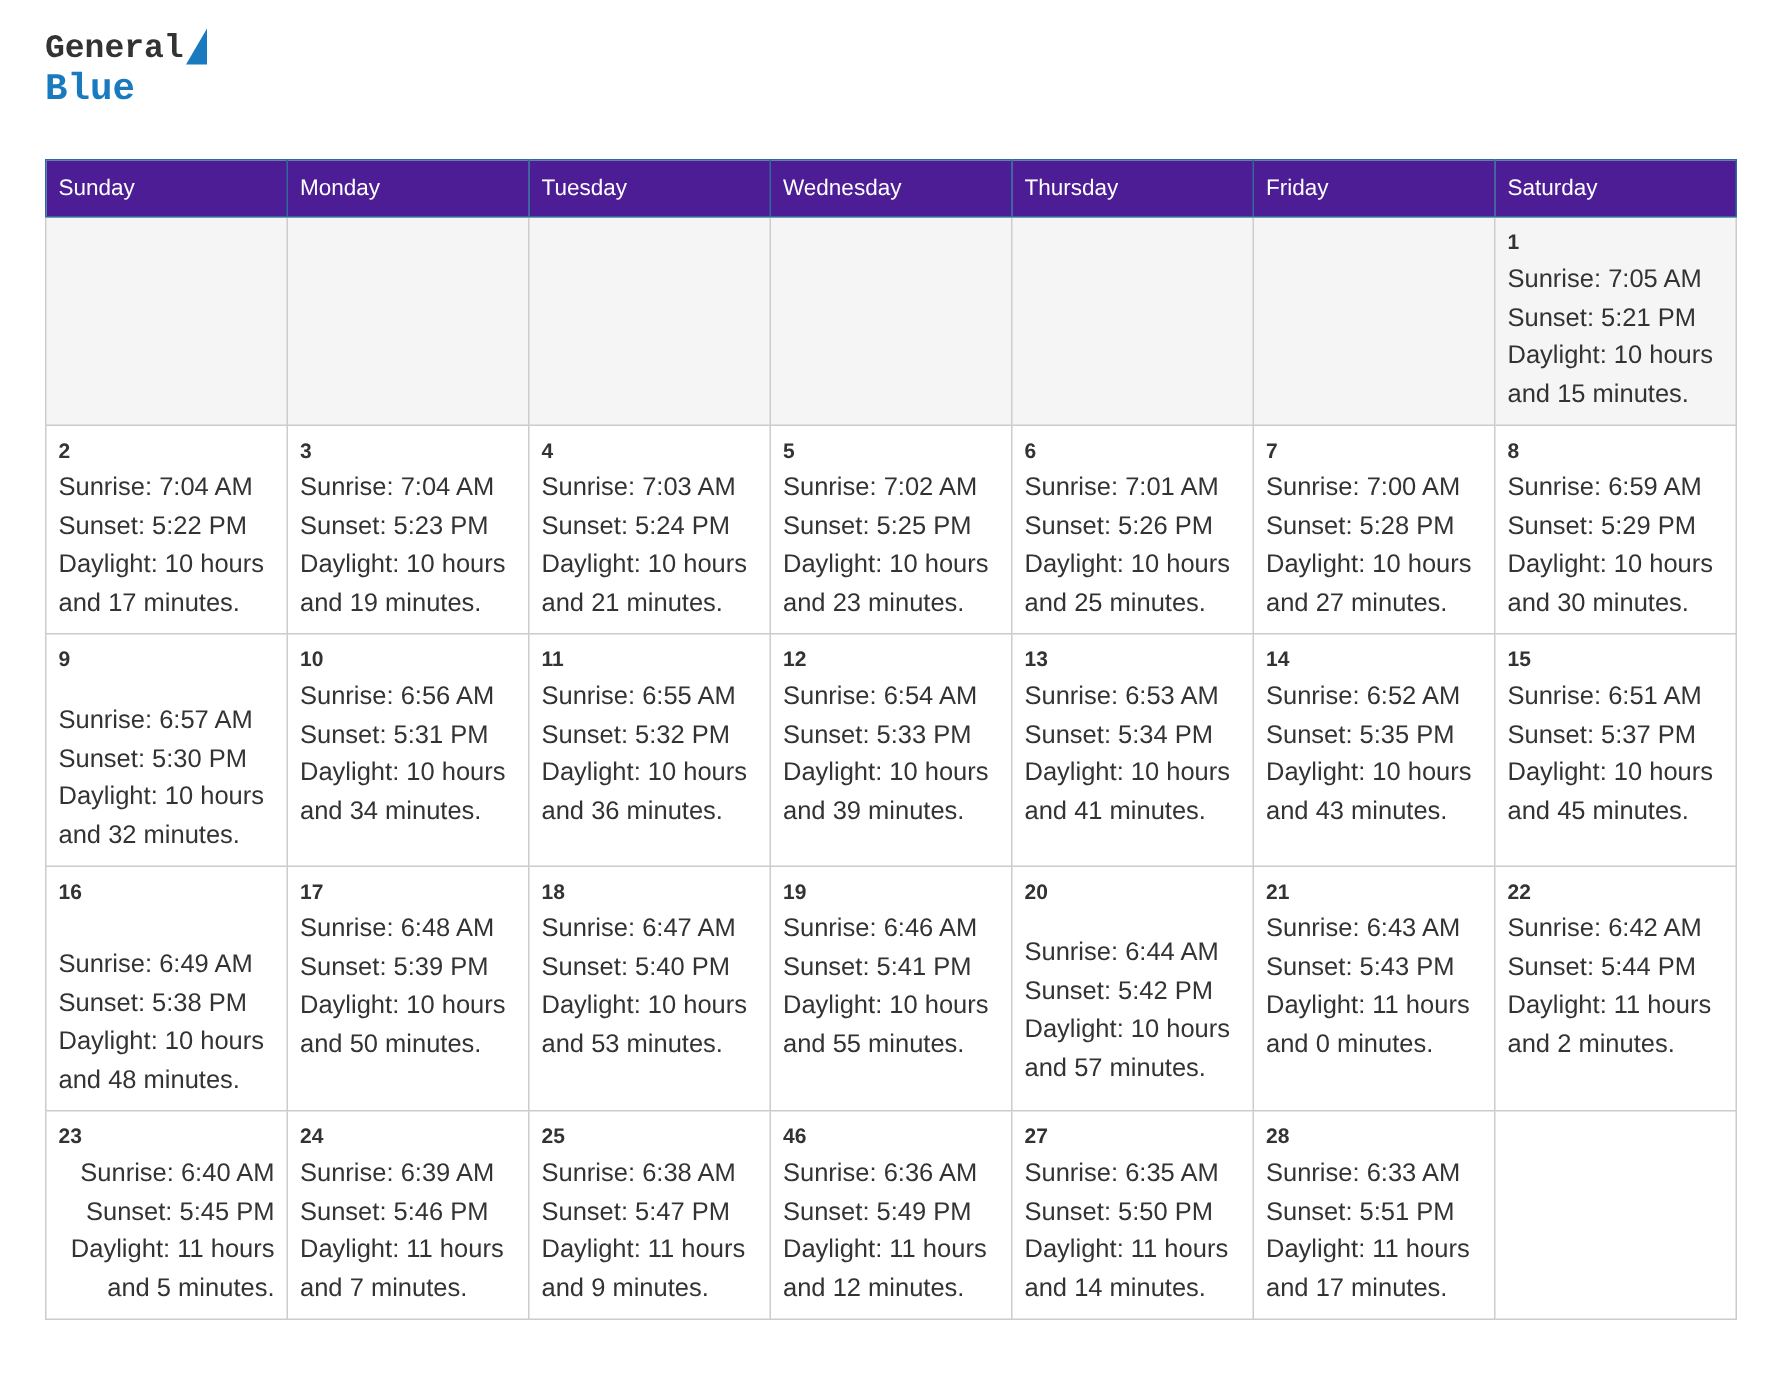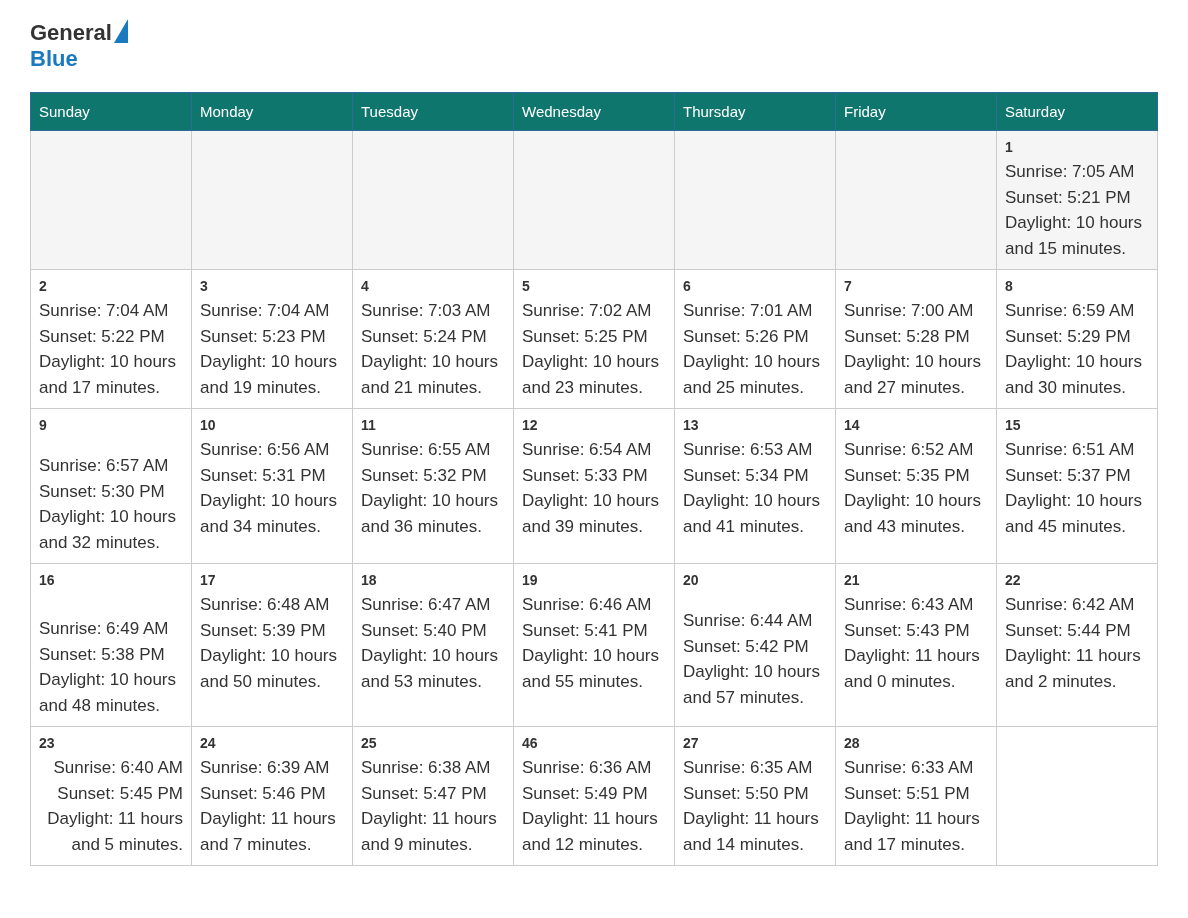--- a/index.html
+++ b/index.html
@@ -6,34 +6,35 @@
     body {
       font-family: Arial, sans-serif;
       background: #fff;
       color: #333;
       padding: 20px 30px;
     }
     .header {
       display: flex;
       justify-content: space-between;
       align-items: flex-start;
-      margin-bottom: 20px;
+      margin-bottom: 32px;
+      font-family: Liberation Mono, monospace;
     }
     .logo {
       display: flex;
       align-items: center;
       gap: 4px;
     }
     .logo-text-general {
       font-size: 22px;
       font-weight: bold;
       color: #333;
     }
     .logo-text-blue {
-      font-size: 22px;
+      font-size: 25px;
       font-weight: bold;
       color: #1a7abf;
     }
     .logo-triangle {
       width: 0;
       height: 0;
       border-left: 14px solid transparent;
       border-right: 0px solid transparent;
       border-bottom: 24px solid #1a7abf;
       margin-left: 2px;
@@ -52,21 +53,21 @@
       font-size: 18px;
       color: #555;
       margin-top: 4px;
     }
     .calendar {
       width: 100%;
       border-collapse: collapse;
       border: 1px solid #aaa;
     }
     .calendar th {
-      background-color: #0f766e;
+      background-color: #4c1d95;
       color: #fff;
       padding: 10px 8px;
       font-size: 15px;
       font-weight: normal;
       text-align: left;
       border: 1px solid #2c6b9a;
     }
     .calendar td {
       vertical-align: top;
       padding: 8px;

